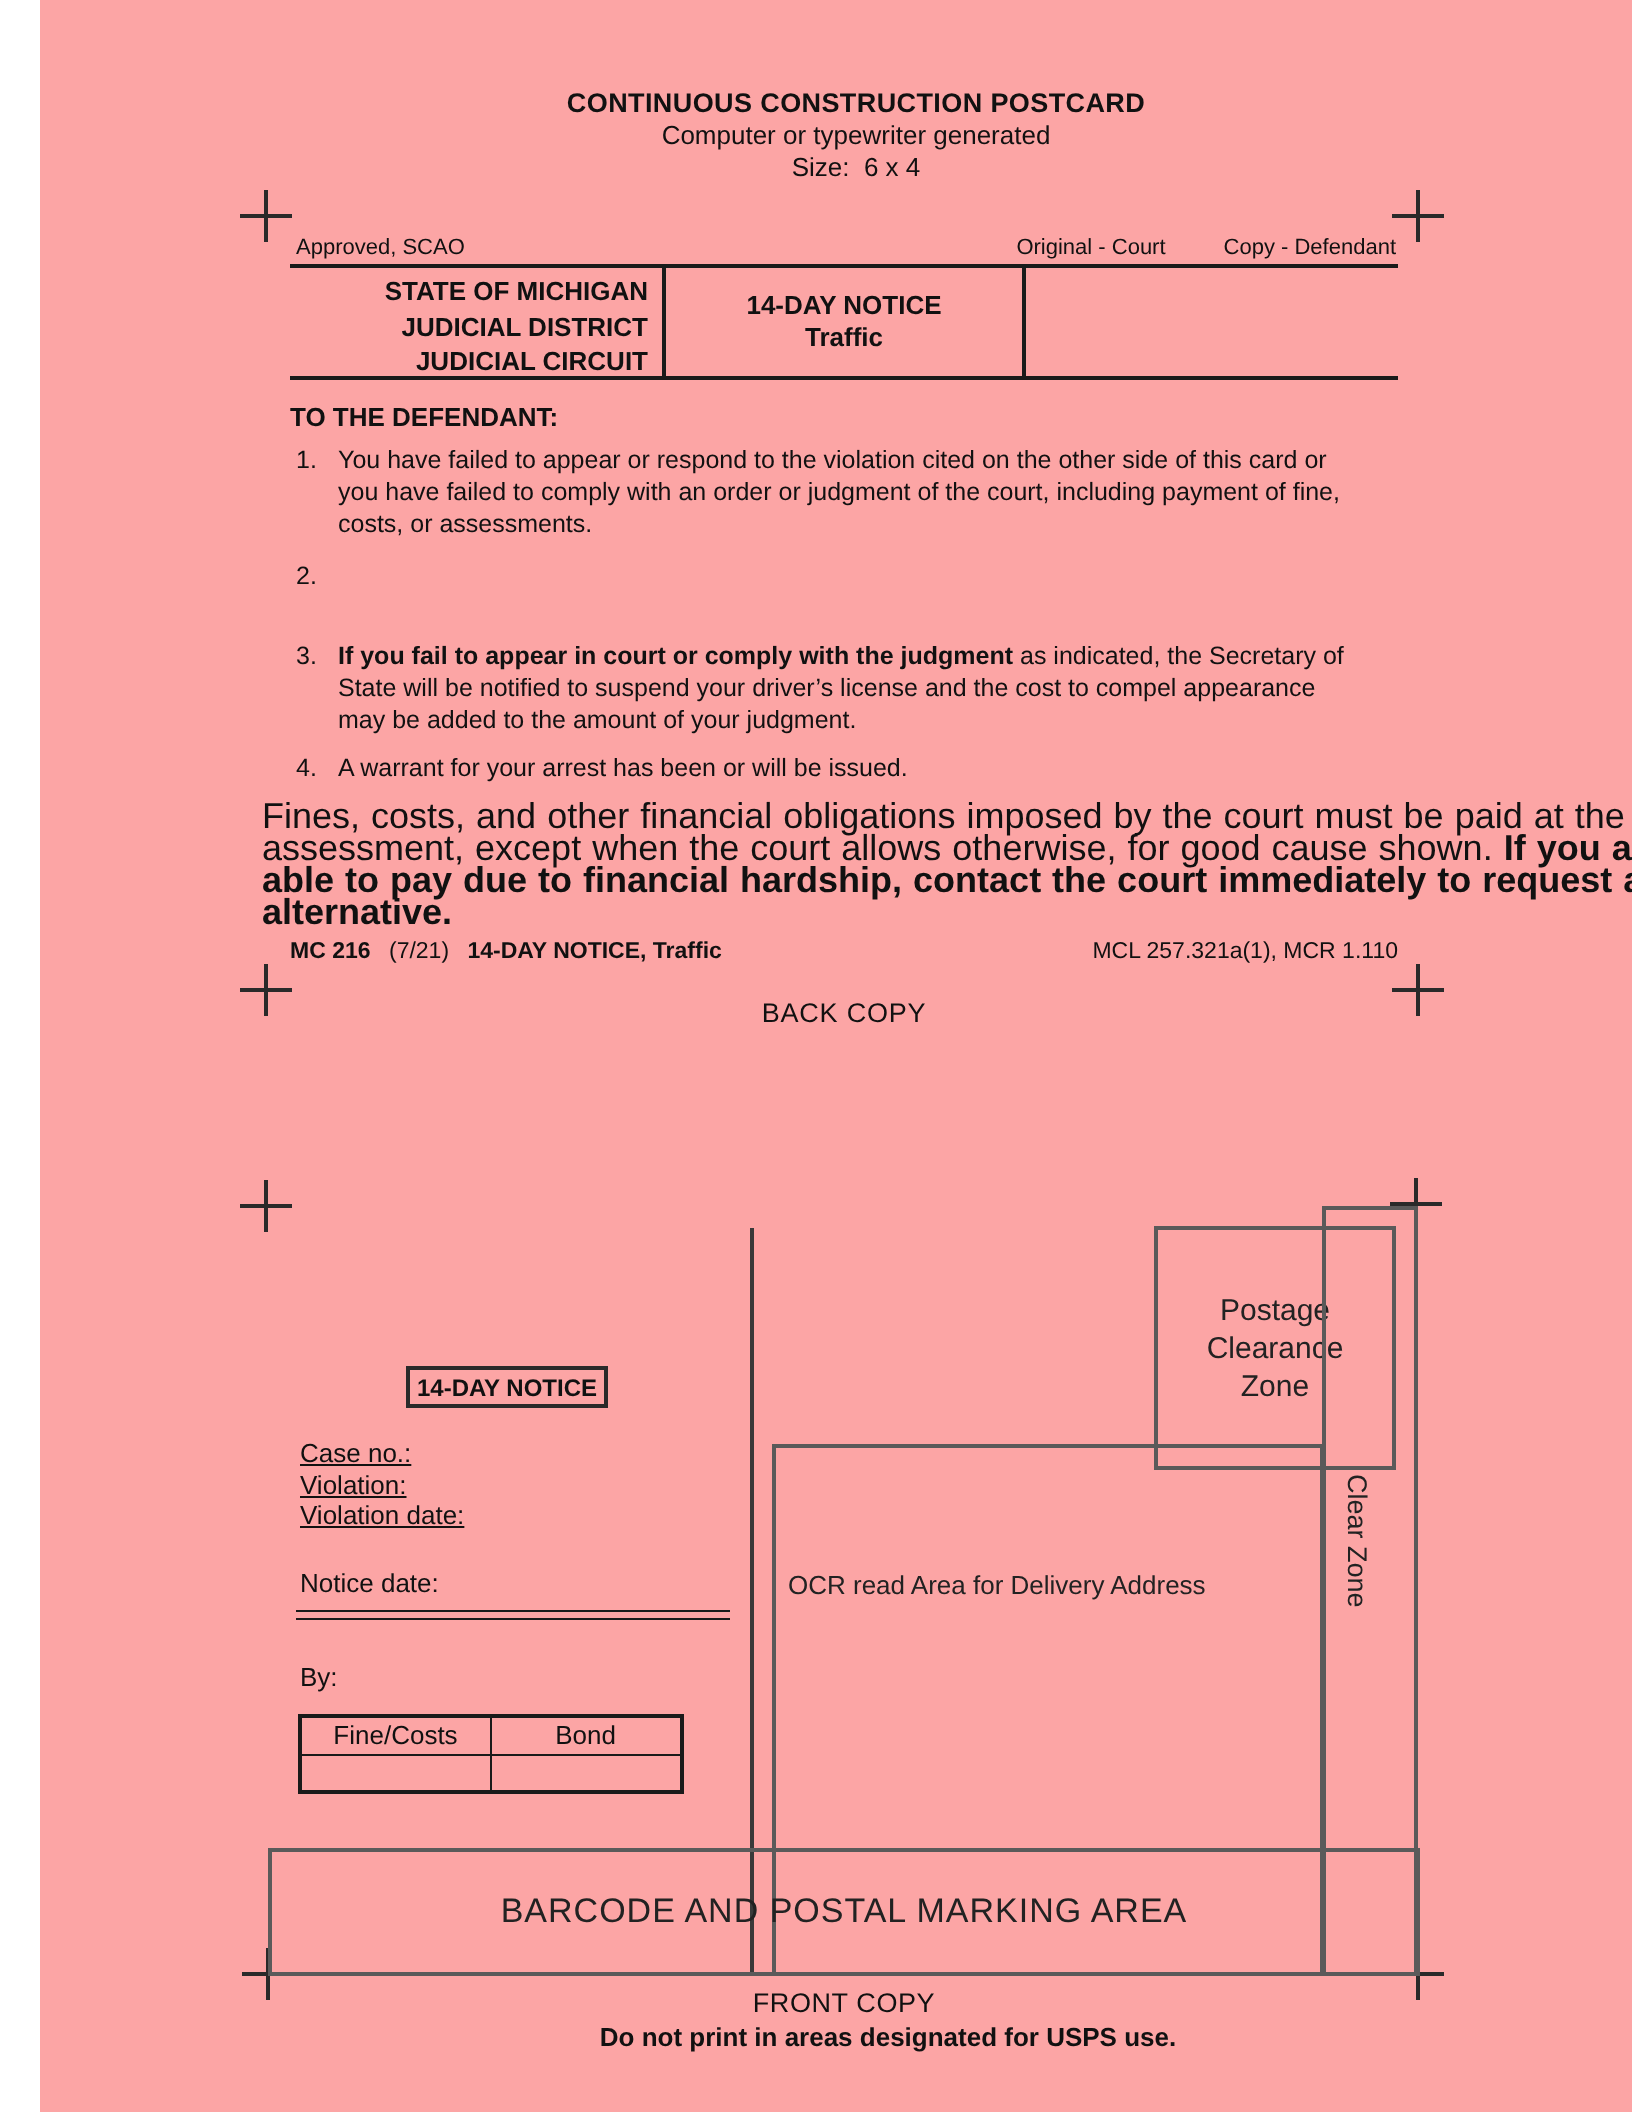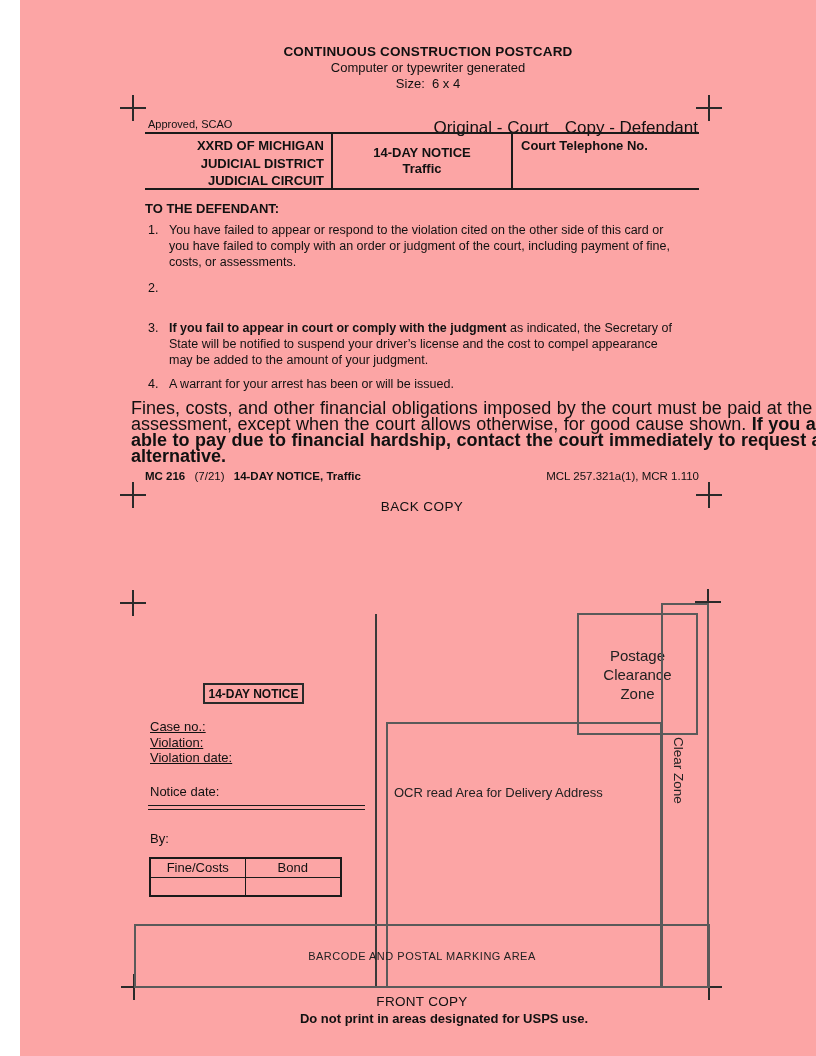--- a/index.html
+++ b/index.html
@@ -14,21 +14,21 @@
 
   
   .crop { position:absolute; width:26px; height:26px; }
   .crop::before { content:""; position:absolute; left:0; right:0; top:12px; height:2px; background:#2a2a2a; }
   .crop::after  { content:""; position:absolute; top:0; bottom:0; left:12px; width:2px; background:#2a2a2a; }
 
   
   .title-block { left:0; right:0; top:44px; text-align:center; line-height:16px; font-size:13px; }
   .title-block .t1 { font-size:13.5px; letter-spacing:.2px; }
   .approved { left:128px; top:118px; font-size:11px; }
-  .copies { right:138px; top:118px; font-size:17px; display:flex; gap:16px; }
+  .copies { right:138px; top:118px; font-size:11px; display:flex; gap:29px; }
 
   .hdr-table { left:125px; top:132px; width:554px; height:58px; display:flex;
                border-top:2px solid #1a1a1a; border-bottom:2px solid #1a1a1a; }
   .hdr-cell { height:100%; }
   .hc1 { width:188px; border-right:2px solid #1a1a1a; text-align:right; padding:3px 7px 0 0;
          font-weight:bold; font-size:13px; line-height:17.5px; }
   .hc2 { width:180px; border-right:2px solid #1a1a1a; display:flex; flex-direction:column;
          justify-content:center; align-items:center; font-weight:bold; font-size:13px; line-height:16px; }
   .hc3 { width:186px; padding:4px 0 0 8px; font-weight:bold; font-size:13px; }
 
@@ -45,21 +45,21 @@
   .divider-v { left:355px; top:614px; width:2px; height:374px; background:#3a3a3a; }
   .address { left:367px; top:612px; font-size:13px; line-height:15.5px; }
   .zone-box { border:2px solid #5a5a5a; }
   .postage { left:557px; top:613px; width:121px; height:122px; display:flex; align-items:center;
              justify-content:center; text-align:center; font-size:15px; line-height:19px; color:#222; }
   .clearzone { left:641px; top:603px; width:48px; height:385px; }
   .clearzone-label { left:651px; top:737px; writing-mode:vertical-rl; font-size:13.5px; color:#222; }
   .ocr-box { left:366px; top:722px; width:276px; height:266px; }
   .ocr-label { left:374px; top:785px; font-size:13px; color:#222; }
   .barcode { left:114px; top:924px; width:576px; height:64px; display:flex; align-items:center;
-             justify-content:center; font-size:11px; letter-spacing:.5px; color:#222; }
+             justify-content:center; font-size:17px; letter-spacing:.5px; color:#222; }
 
   .badge { left:183px; top:683px; width:101px; height:21px; border:2px solid #2a2a2a; display:flex;
            align-items:center; justify-content:center; font-size:12px; font-weight:bold; }
   .fields1 { left:130px; top:719px; font-size:13px; line-height:15.7px;text-decoration:underline; }
   .notice-date { left:130px; top:784px; font-size:13px; }
   .dbl-line { left:128px; top:805px; width:217px; height:5px;
               border-top:1.5px solid #1a1a1a; border-bottom:1.5px solid #1a1a1a; }
   .by-label { left:130px; top:831px; font-size:13px; }
   .fcb-table { left:129px; top:857px; width:193px; height:40px; border:2px solid #1a1a1a; display:flex; flex-wrap:wrap; font-size:13px; }
   .fcb-cell { width:50%; height:19px; text-align:center; line-height:18px; }
@@ -85,30 +85,27 @@
   <div class="crop" style="left:676px; top:95px;"></div>
 
   <div class="abs approved">Approved, SCAO</div>
   <div class="abs copies">
     <span>Original - Court</span>
     <span>Copy - Defendant</span>
   </div>
 
   <div class="abs hdr-table">
     <div class="hdr-cell hc1">
-      <div>XXRD OF MICHIGAN</div>
+      <div>STATE OF MICHIGAN</div>
       <div>JUDICIAL DISTRICT</div>
       <div>JUDICIAL CIRCUIT</div>
     </div>
     <div class="hdr-cell hc2">
       <div>14-DAY NOTICE</div>
       <div>Traffic</div>
-    </div>
-    <div class="hdr-cell hc3">
-      <div>Court Telephone No.</div>
     </div>
   </div>
 
   <div class="abs to-def">TO THE DEFENDANT:</div>
 
   <div class="li" style="top:222px;">
     <span class="num">1.</span>
     <span class="itext">You have failed to appear or respond to the violation cited on the other side of this card or
 you have failed to comply with an order or judgment of the court, including payment of fine,
 costs, or assessments.</span>

